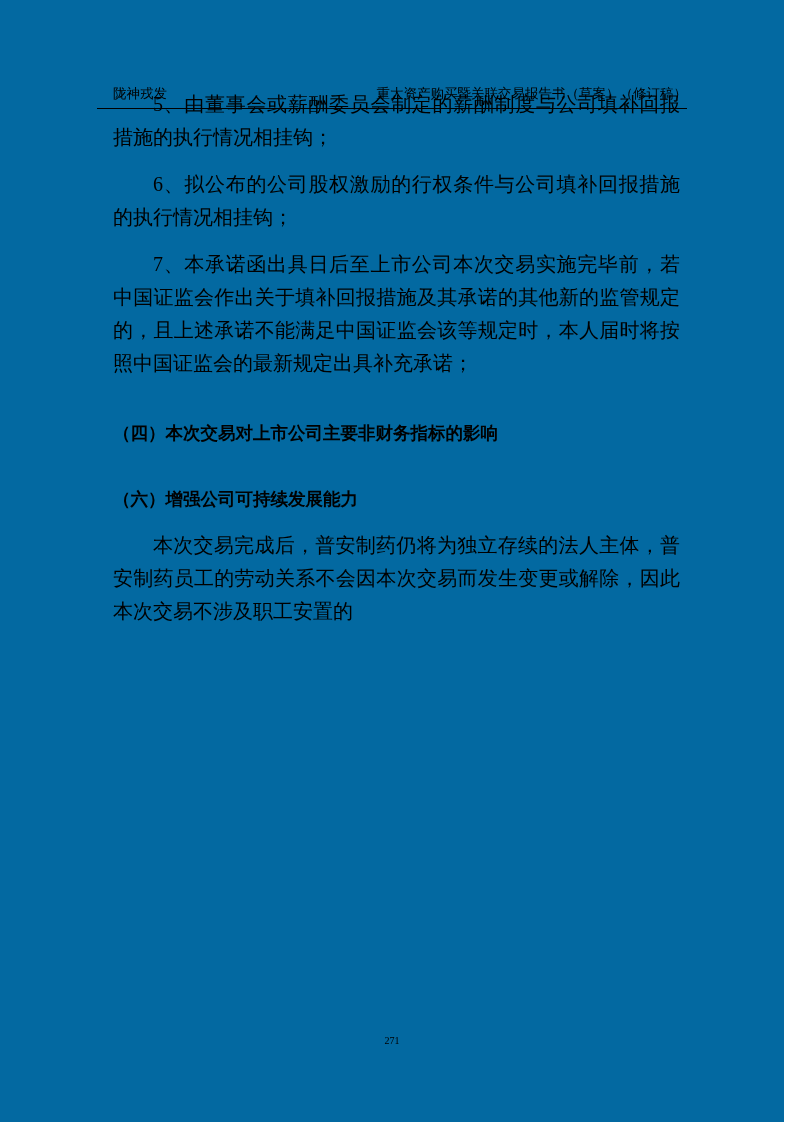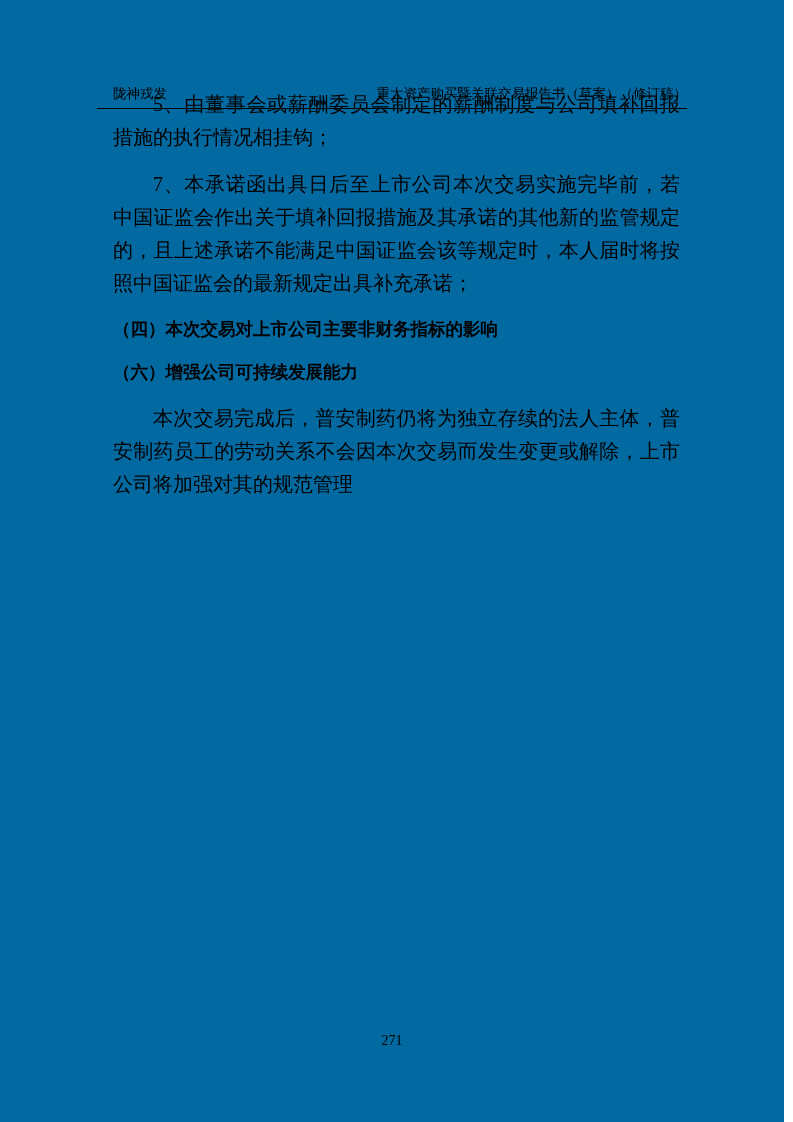--- a/index.html
+++ b/index.html
@@ -50,50 +50,51 @@
       margin: 0 0 14px 0;
       word-break: break-all;
     }
     .heading {
       font-family: "Liberation Sans", "DejaVu Sans", sans-serif;
       font-weight: bold;
       font-size: 17.5px;
       line-height: 26px;
       text-align: left;
       text-indent: 0;
-      margin: 16px 0 17px 0;
+      margin: 40px 0 17px 0;
     }
     .footer {
       position: absolute;
       top: 1033px;
       left: 0;
       width: 100%;
       text-align: center;
-      font-size: 14px;
+      font-size: 10px;
       line-height: 16px;
     }
   </style>
 </head>
 <body>
 
 <div class="page">
 
   <div class="header">
     <span class="left">陇神戎发</span>
     <span class="right">重大资产购买暨关联交易报告书（草案）（修订稿）</span>
   </div>
 
   <div class="main">
     <p class="para">5、由董事会或薪酬委员会制定的薪酬制度与公司填补回报措施的执行情况相挂钩；</p>
+    <p class="para">6、拟公布的公司股权激励的行权条件与公司填补回报措施的执行情况相挂钩；</p>
     <p class="para">7、本承诺函出具日后至上市公司本次交易实施完毕前，若中国证监会作出关于填补回报措施及其承诺的其他新的监管规定的，且上述承诺不能满足中国证监会该等规定时，本人届时将按照中国证监会的最新规定出具补充承诺；</p>
 
     <h2 class="heading">（四）本次交易对上市公司主要非财务指标的影响</h2>
 
 
     <h2 class="heading">（六）增强公司可持续发展能力</h2>
-    <p class="para">本次交易完成后，普安制药仍将为独立存续的法人主体，普安制药员工的劳动关系不会因本次交易而发生变更或解除，上市公司将加强对其的规范管理</p>
+    <p class="para">本次交易完成后，普安制药仍将为独立存续的法人主体，普安制药员工的劳动关系不会因本次交易而发生变更或解除，因此本次交易不涉及职工安置的</p>
   </div>
 
   <div class="footer">
     <span>271</span>
   </div>
 
 </div>
 
 </body></html>

